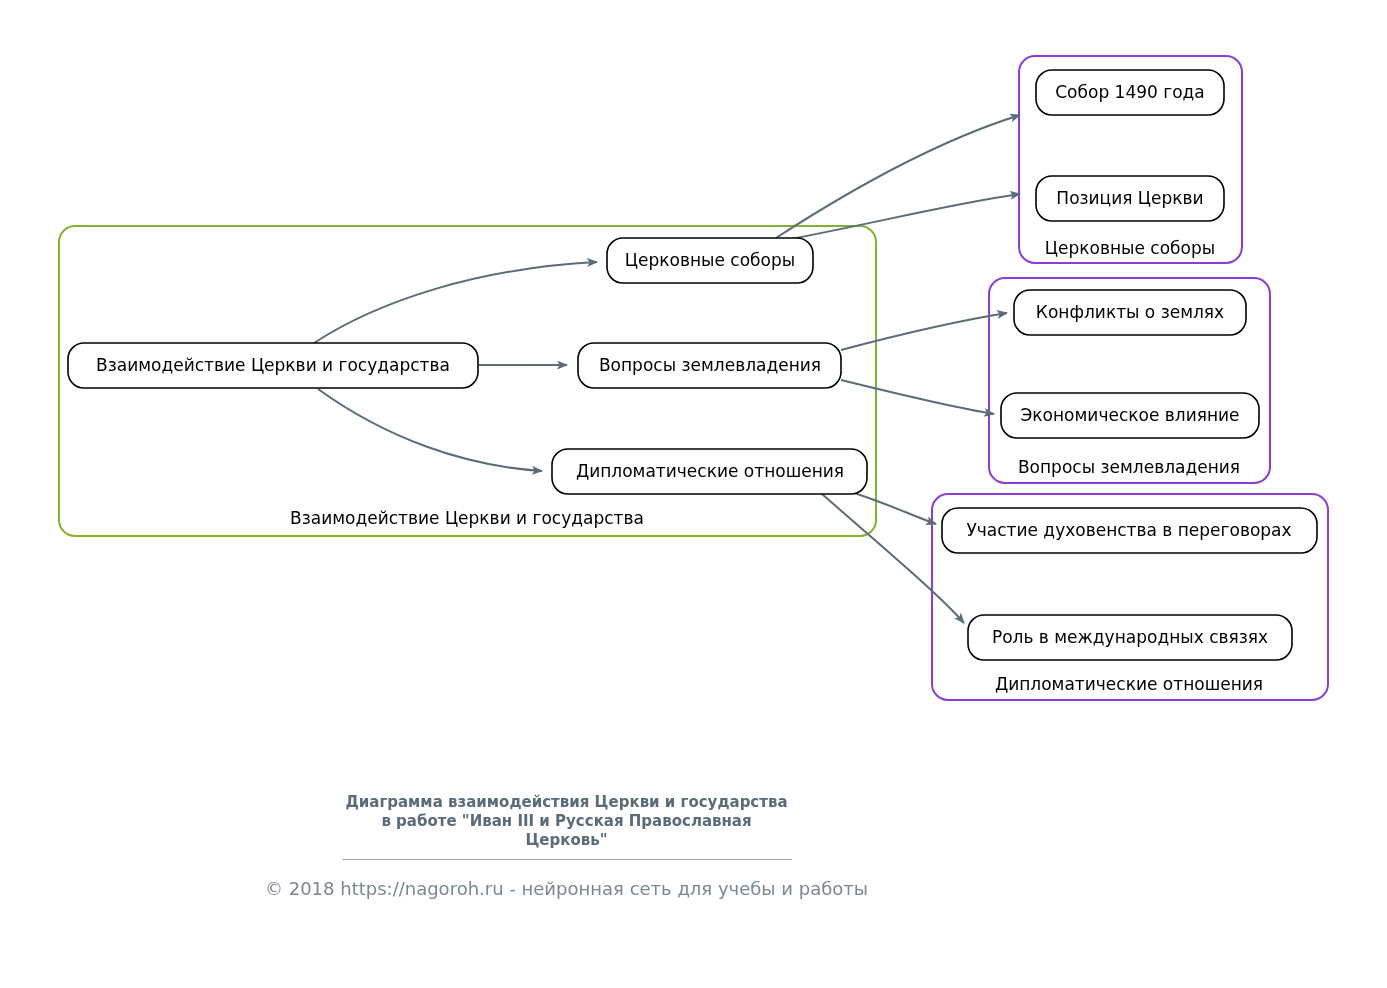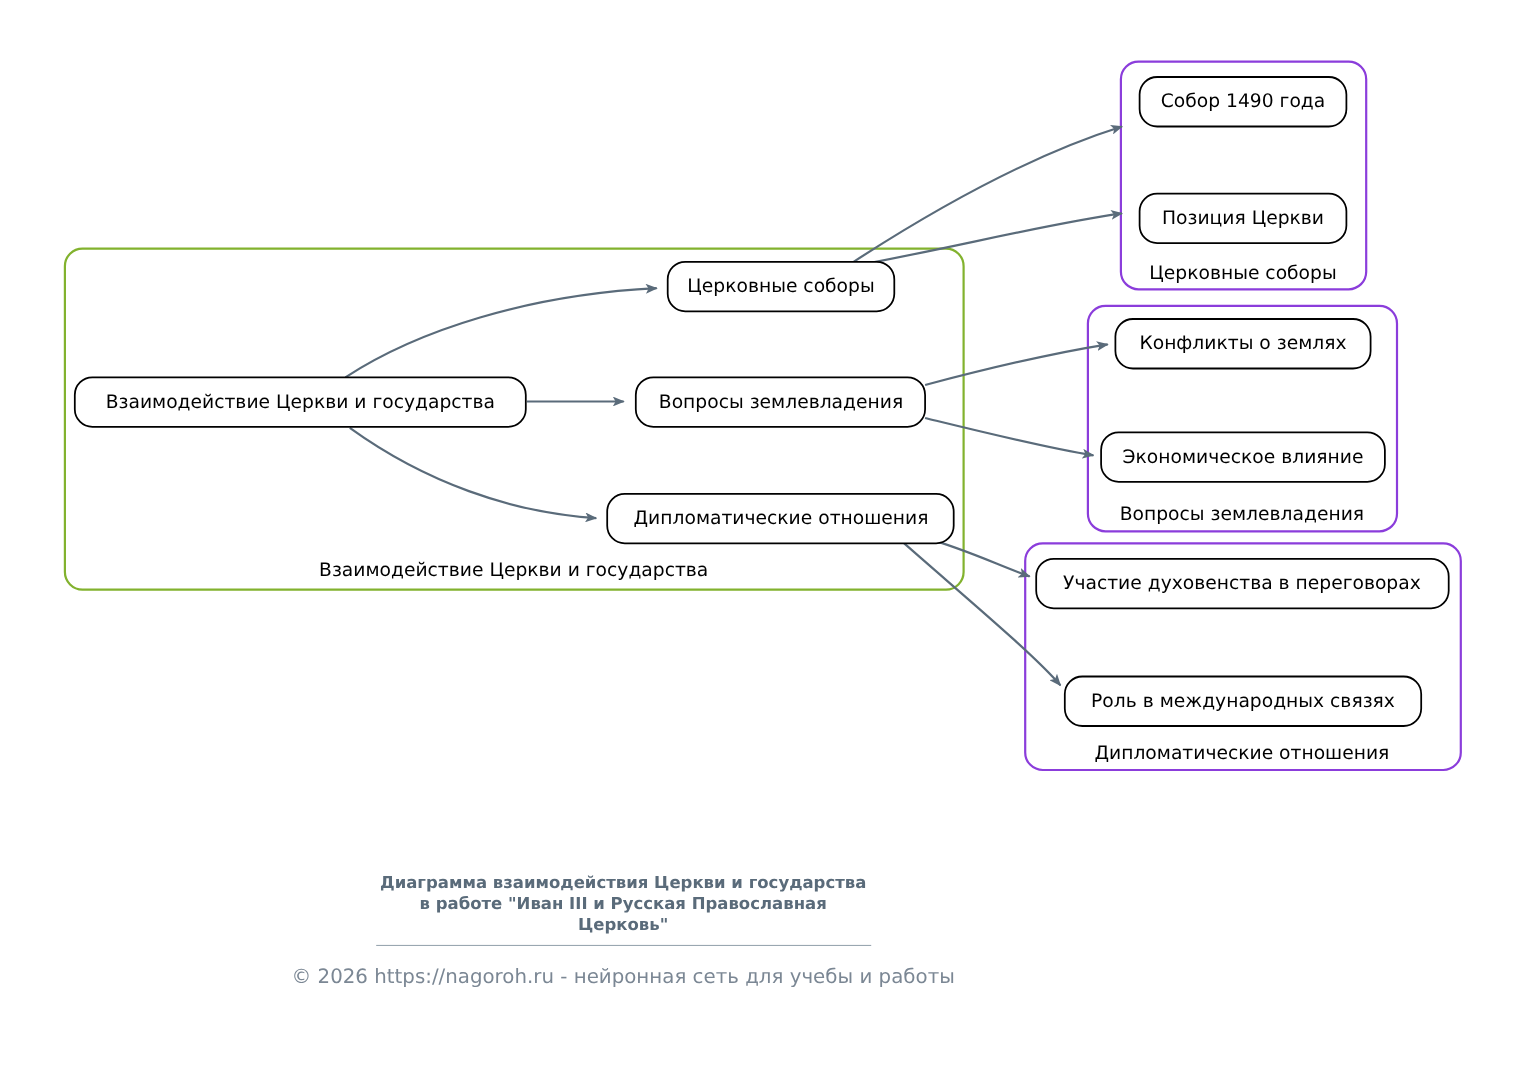--- a/index.html
+++ b/index.html
@@ -181,16 +181,16 @@
       <rect class="node-box" x="968" y="615" rx="16" ry="16" width="324" height="45"></rect>
       <text class="node-label" x="1130" y="638">Роль в международных связях</text>
     </g>
   </svg>
 
   <div class="caption-wrap">
     <p class="caption-title">Диаграмма взаимодействия Церкви и государства
 в работе "Иван III и Русская Православная
 Церковь"</p>
     <hr class="caption-rule">
-    <p class="caption-credit">© 2026 https://nagoroh.ru - нейронная сеть для учебы и работы</p>
+    <p class="caption-credit">© 2018 https://nagoroh.ru - нейронная сеть для учебы и работы</p>
   </div>
 
 </div>
 
 </body></html>

